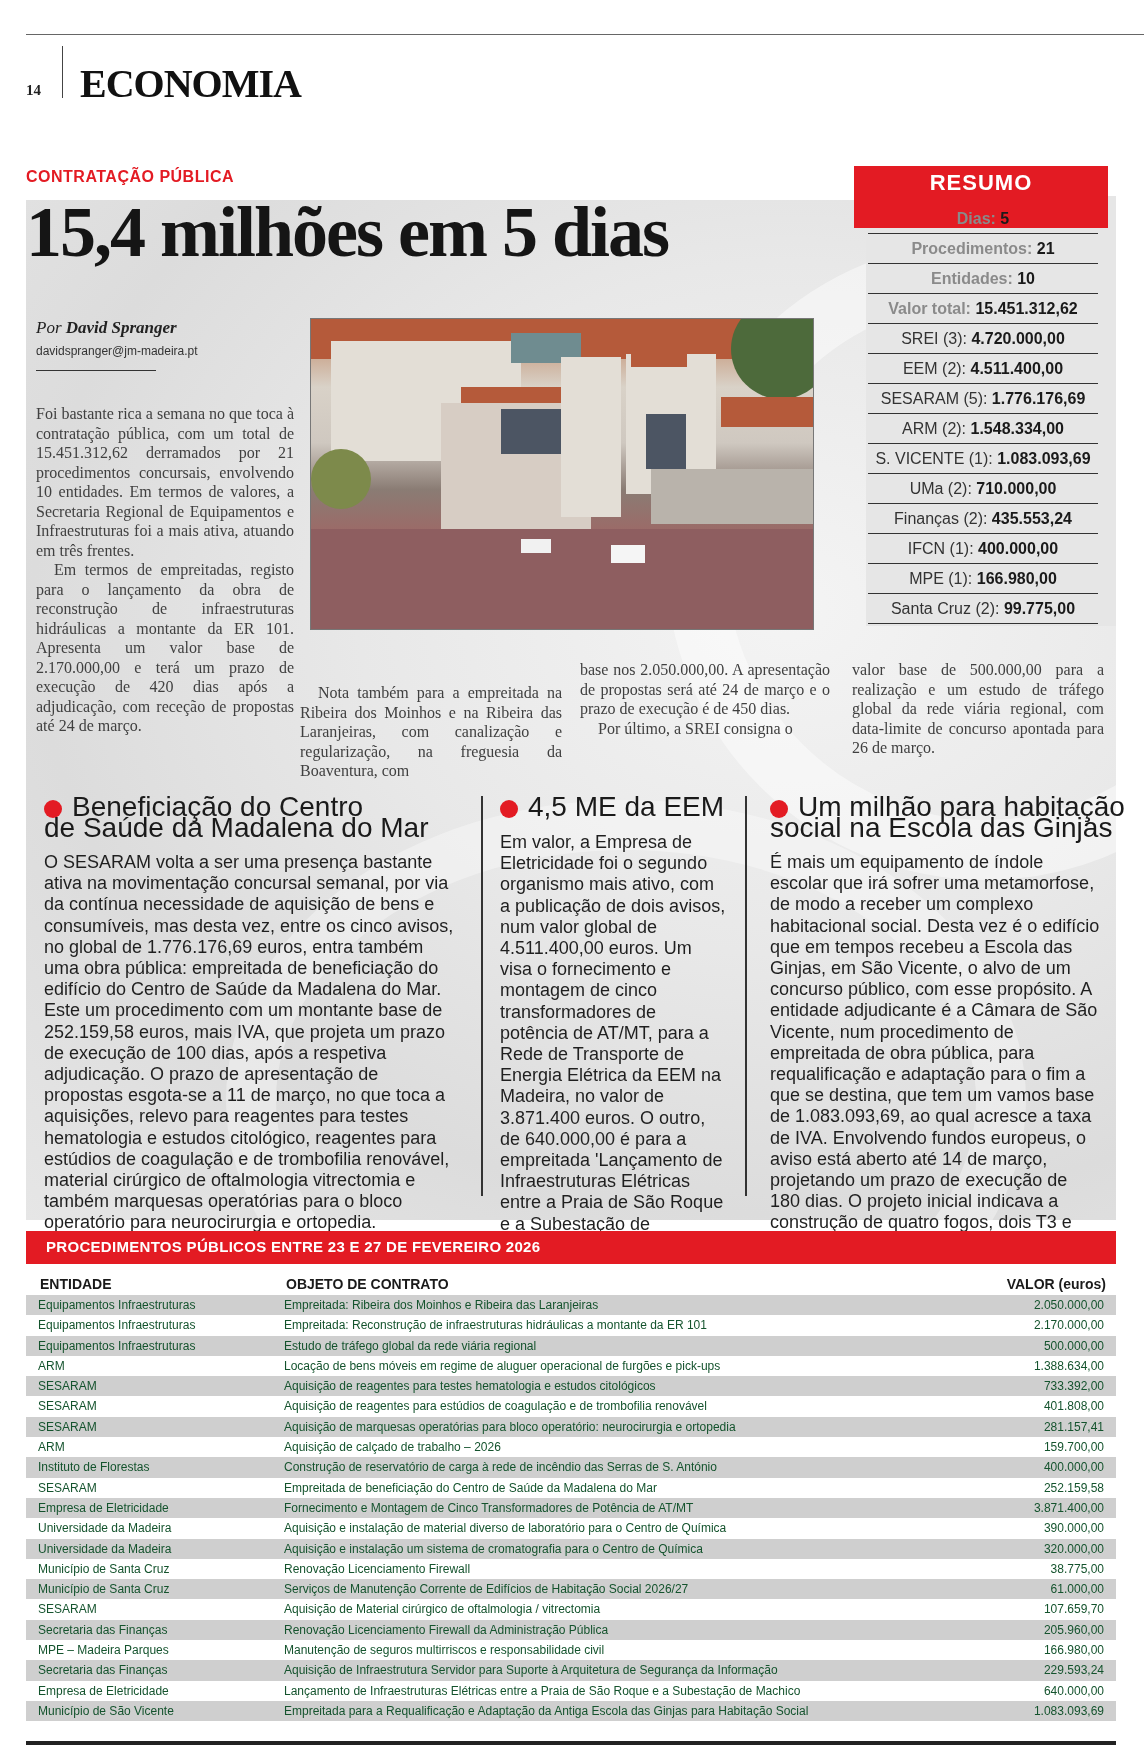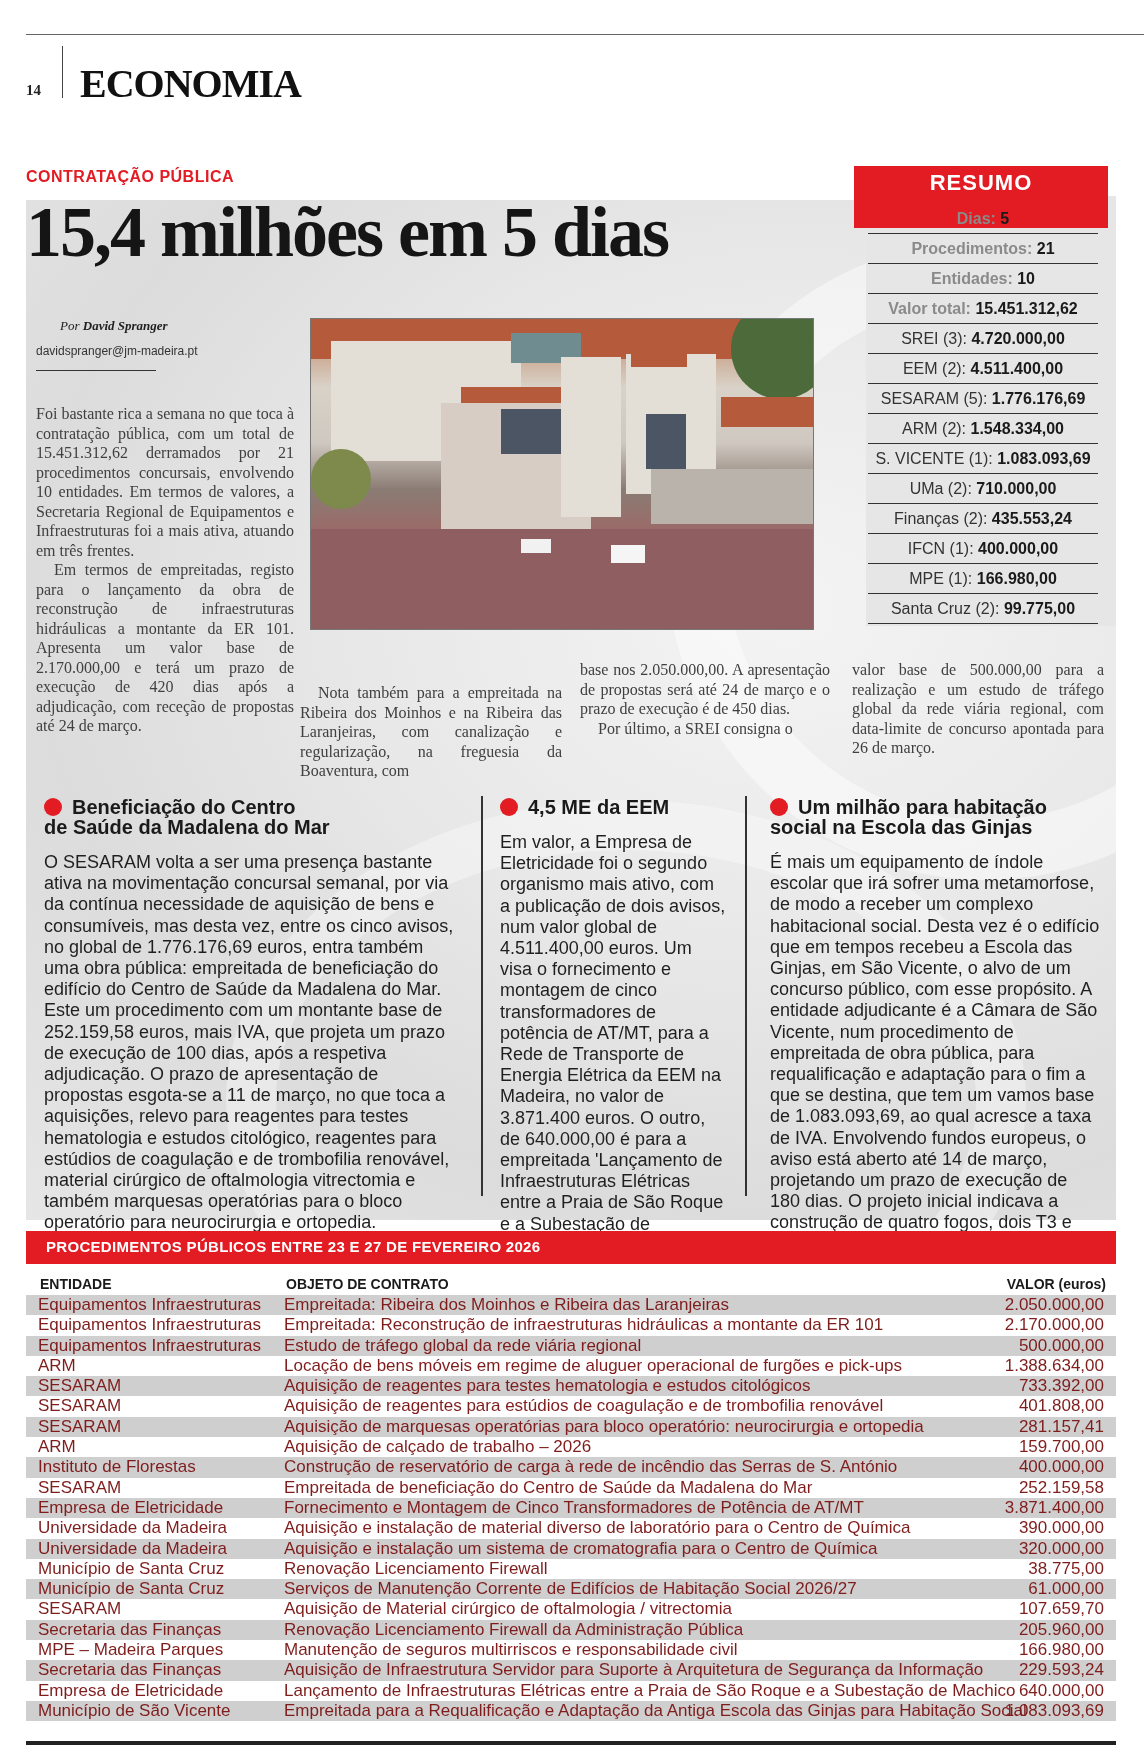--- a/index.html
+++ b/index.html
@@ -14,21 +14,21 @@
   .gray-bg { position: absolute; left: 26px; top: 200px; width: 1090px; height: 1020px;
     background: radial-gradient(ellipse at 70% 40%, #f4f4f4 0%, #e8e8e8 40%, #dcdcdc 70%, #e6e6e6 100%); }
   .gray-bg::before { content: ""; position: absolute; left: 640px; top: 40px; width: 520px; height: 520px; border-radius: 50%;
     border: 60px solid rgba(255,255,255,0.45); }
   .gray-bg::after { content: ""; position: absolute; left: 200px; top: 600px; width: 700px; height: 500px; border-radius: 50%;
     border: 50px solid rgba(255,255,255,0.35); }
 
   .kicker { position: absolute; left: 26px; top: 168px; color: #e31b23; font-weight: bold; font-size: 16px; letter-spacing: 0.5px; }
   .headline { position: absolute; left: 26px; top: 196px; font-family: "Liberation Serif", serif; font-weight: bold; font-size: 72px; letter-spacing: -2px; color: #151515; line-height: 1; }
 
-  .byline { position: absolute; left: 36px; top: 318px; font-family: "Liberation Serif", serif; font-size: 13px; color: #222; margin-left: 24px; }
+  .byline { position: absolute; left: 36px; top: 318px; font-family: "Liberation Serif", serif; font-size: 17px; color: #222; }
   .byline b { font-style: italic; }
   .byline-pre { font-style: italic; }
   .email { position: absolute; left: 36px; top: 344px; font-size: 12px; color: #333; }
   .byline-rule { position: absolute; left: 36px; top: 370px; width: 120px; height: 1px; background: #333; }
 
   .body-serif { font-family: "Liberation Serif", serif; font-size: 16px; line-height: 19.5px; color: #404040; text-align: justify; }
   .col-intro { position: absolute; left: 36px; top: 404px; width: 258px; }
   .col-intro p + p { text-indent: 18px; }
   .col2 { position: absolute; left: 300px; top: 660px; width: 262px; margin-top: 23px; }
   .col2 p { text-indent: 18px; }
@@ -46,30 +46,30 @@
 
   .resumo { position: absolute; left: 854px; top: 166px; width: 254px; height: 62px; background: #e31b23; }
   .resumo-title { position: absolute; left: 854px; top: 170px; width: 254px; text-align: center; color: #fff; font-weight: bold; font-size: 22px; letter-spacing: 1px; }
   .resumo-box { position: absolute; left: 866px; top: 196px; width: 250px; height: 430px; background: #e6e6e6; }
   .resumo-list { position: absolute; left: 868px; top: 204px; width: 230px; }
   .resumo-row { height: 30px; border-bottom: 1.5px solid #333; text-align: center; font-size: 16px; line-height: 30px; white-space: nowrap; }
   .resumo-row .lbl { color: #333; }
   .resumo-row .lbl.muted { color: #8a8a8a; font-weight: bold; }
   .resumo-row .val { font-weight: bold; color: #1a1a1a; }
 
-  .box-head { position: absolute; font-weight: bold; font-size: 20px; line-height: 20px; color: #1a1a1a; }
+  .box-head { position: absolute; font-weight: normal; font-size: 28px; line-height: 20px; color: #1a1a1a; }
   .dot { display: inline-block; width: 18px; height: 18px; border-radius: 50%; background: #e31b23; margin-right: 10px; vertical-align: -2px; }
   .box-body { position: absolute; font-size: 18px; line-height: 21.2px; color: #1f1f1f; }
   .vrule { position: absolute; width: 1.5px; background: #333; }
 
   .table-bar { position: absolute; left: 26px; top: 1231px; width: 1090px; height: 33px; background: #e31b23; }
   .table-bar-title { position: absolute; left: 46px; top: 1238px; color: #fff; font-weight: bold; font-size: 15px; letter-spacing: 0.3px; }
   .th { position: absolute; top: 1276px; font-weight: bold; font-size: 14px; color: #1a1a1a; }
   .trows { position: absolute; left: 26px; top: 1295px; width: 1090px; }
-  .tr { position: relative; height: 20.3px; font-size: 17px; line-height: 20.3px; color: #7f1d1d; }
+  .tr { position: relative; height: 20.3px; font-size: 12px; line-height: 20.3px; color: #14532d; }
   .tr.shade { background: #cfcfcf; }
   .tr .c1 { position: absolute; left: 12px; white-space: nowrap; }
   .tr .c2 { position: absolute; left: 258px; white-space: nowrap; }
   .tr .c3 { position: absolute; right: 12px; white-space: nowrap; }
   .bottom-rule { position: absolute; left: 26px; top: 1741px; width: 1090px; height: 4px; background: #222; }
 </style>
 </head>
 <body>
 
 <div class="top-rule"></div>

